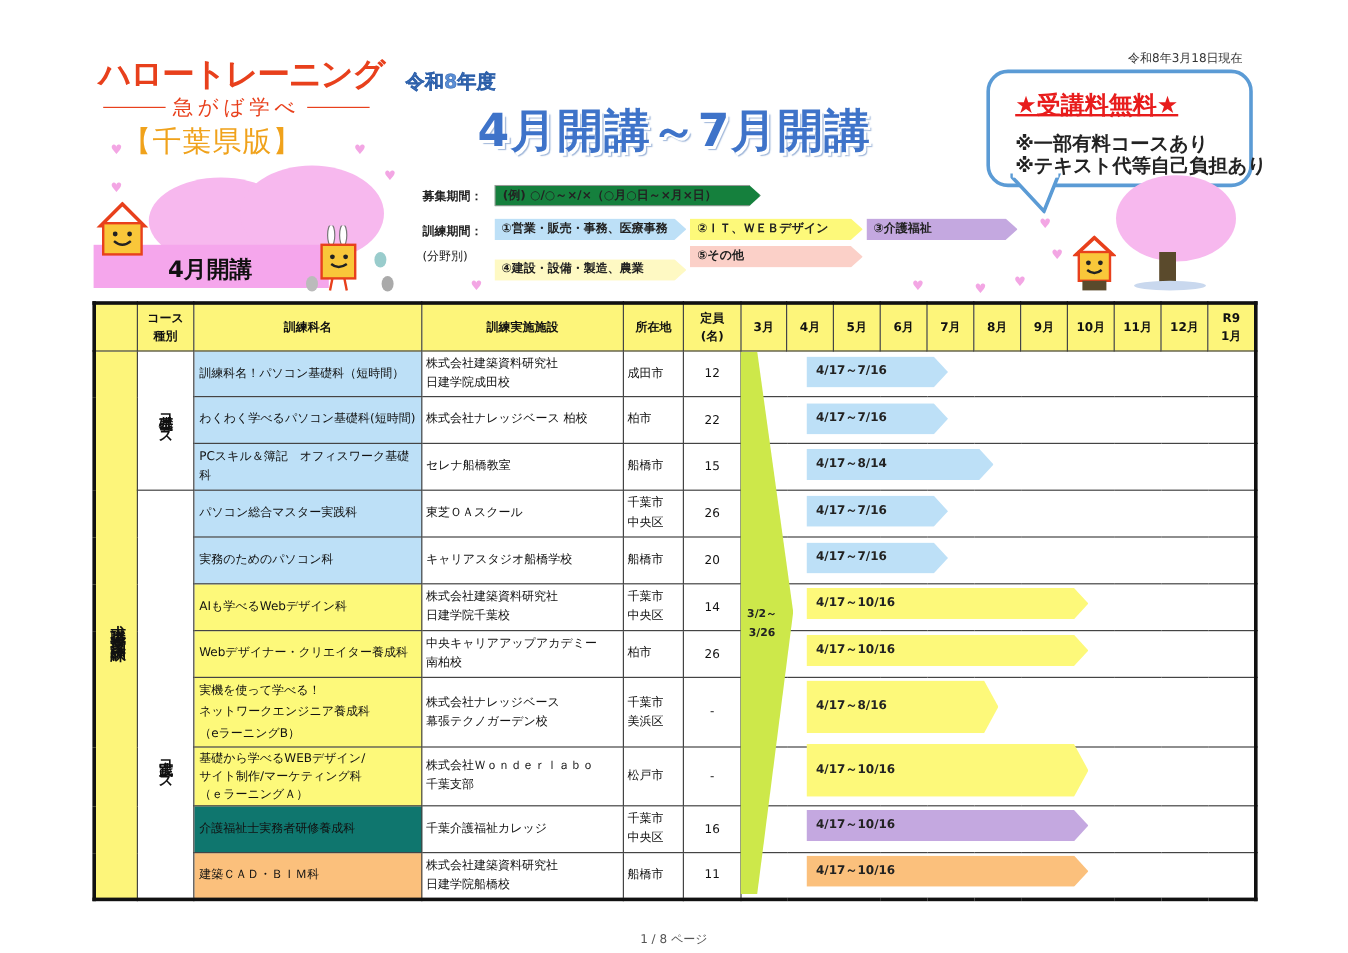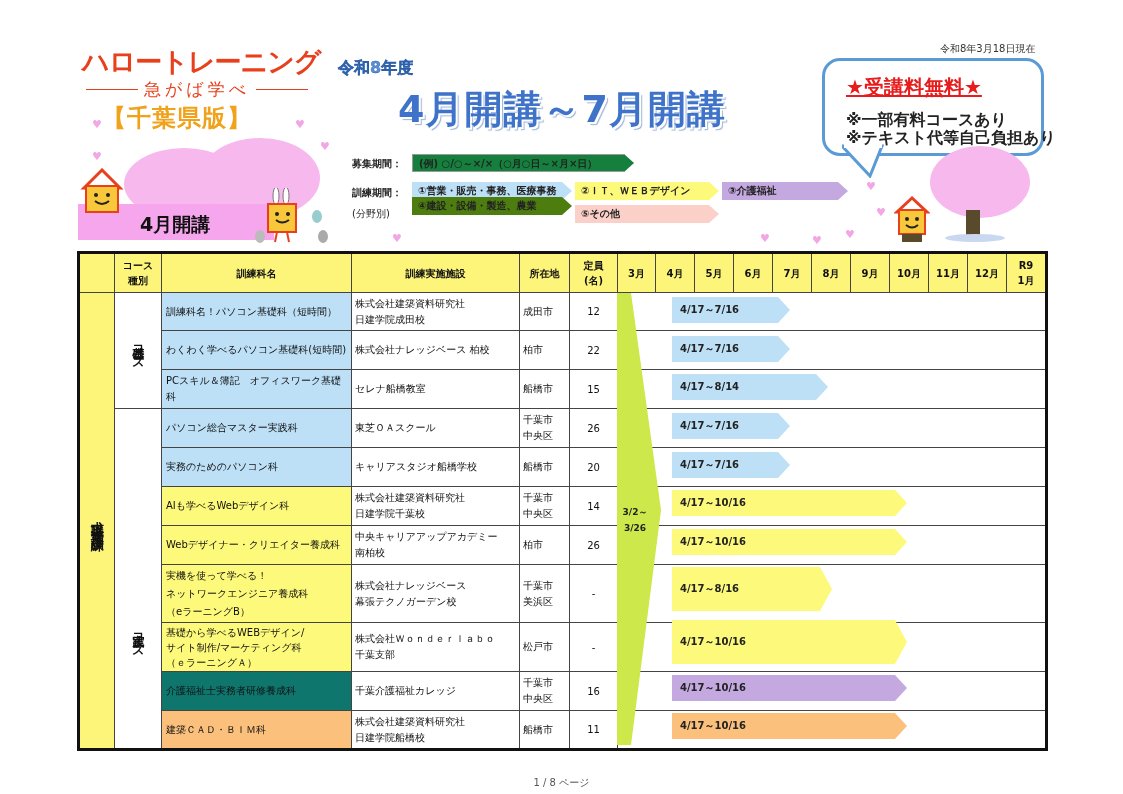--- a/index.html
+++ b/index.html
@@ -4,21 +4,21 @@
 <style>
   html, body { margin:0; padding:0; }
   body { width:1123px; height:794px; background:#ffffff; position:relative; overflow:hidden;
          font-family:"DejaVu Sans", "Liberation Sans", sans-serif; color:#111; }
   .abs { position:absolute; }
   .date-note { left:940px; top:42px; font-size:10px; color:#333; }
   .brand { left:82px; top:44px; font-size:27px; font-weight:bold; color:#e8401c; letter-spacing:-1px; }
   .brand-sub { left:86px; top:78px; width:222px; font-size:17px; color:#e8401c; text-align:center; letter-spacing:4px; }
   .brand-sub:before, .brand-sub:after { content:""; position:absolute; top:11px; width:52px; height:1px; background:#e8401c; }
   .brand-sub:before { left:0; } .brand-sub:after { right:0; }
-  .brand-pref { left:102px; top:102px; font-size:24px; font-weight:bold; color:#f0a21b; letter-spacing:1px; }
+  .brand-pref { left:102px; top:102px; font-size:24px; font-weight:normal; color:#f0a21b; letter-spacing:1px; }
   .fiscal { left:338px; top:58px; font-size:16px; font-weight:bold; color:#5b8fd6; -webkit-text-stroke:0.4px #2d5fa8; }
   .main-title { left:398px; top:84px; font-size:38px; font-weight:bold; color:#3e73c9;
                 text-shadow: 2px 2px 0 #fff, 3px 3px 1px #9cb4d8; letter-spacing:1px; }
   .bubble { left:822px; top:58px; width:216px; height:92px; border:3px solid #5b9bd5; border-radius:18px; background:#fff; }
   .free-title { left:846px; top:74px; font-size:20px; font-weight:bold; color:#e81c1c; text-decoration:underline; }
   .free-note { left:846px; font-size:16px; font-weight:bold; color:#222; }
   .legend-label { font-size:10px; color:#222; font-weight:bold; }
   .chip { height:18px; font-size:10px; line-height:18px; padding-left:6px; box-sizing:border-box;
           clip-path: polygon(0 0, calc(100% - 10px) 0, 100% 50%, calc(100% - 10px) 100%, 0 100%);
           font-weight:bold; color:#222; }
@@ -117,21 +117,21 @@
 
 <div class="abs legend-label" style="left:352px;top:157px;">募集期間：</div>
 <div class="abs chip" style="left:412px;top:154px;width:222px;background:#15803d;border:1px solid #999;">(例) ○/○～×/×（○月○日～×月×日）</div>
 
 <div class="abs legend-label" style="left:352px;top:186px;">訓練期間：</div>
 <div class="abs legend-label" style="left:352px;top:207px;font-weight:normal;">(分野別)</div>
 
 <div class="abs chip" style="left:412px;top:182px;width:160px;background:#bde0f7;">①営業・販売・事務、医療事務</div>
 <div class="abs chip" style="left:575px;top:182px;width:144px;background:#fdf97a;">②ＩＴ、ＷＥＢデザイン</div>
 <div class="abs chip" style="left:722px;top:182px;width:126px;background:#c4a8e0;">③介護福祉</div>
-<div class="abs chip" style="left:412px;top:197px;width:160px;background:#4d7c0f;">④建設・設備・製造、農業</div>
+<div class="abs chip" style="left:412px;top:216px;width:160px;background:#fef9c3;">④建設・設備・製造、農業</div>
 <div class="abs chip" style="left:575px;top:205px;width:144px;background:#fbd0c8;">⑤その他</div>
 
 <table class="sched">
   <colgroup>
     <col style="width:36px">
       <col style="width:47px">
       <col style="width:190px">
       <col style="width:168px">
     <col style="width:50px">
       <col style="width:48px">

